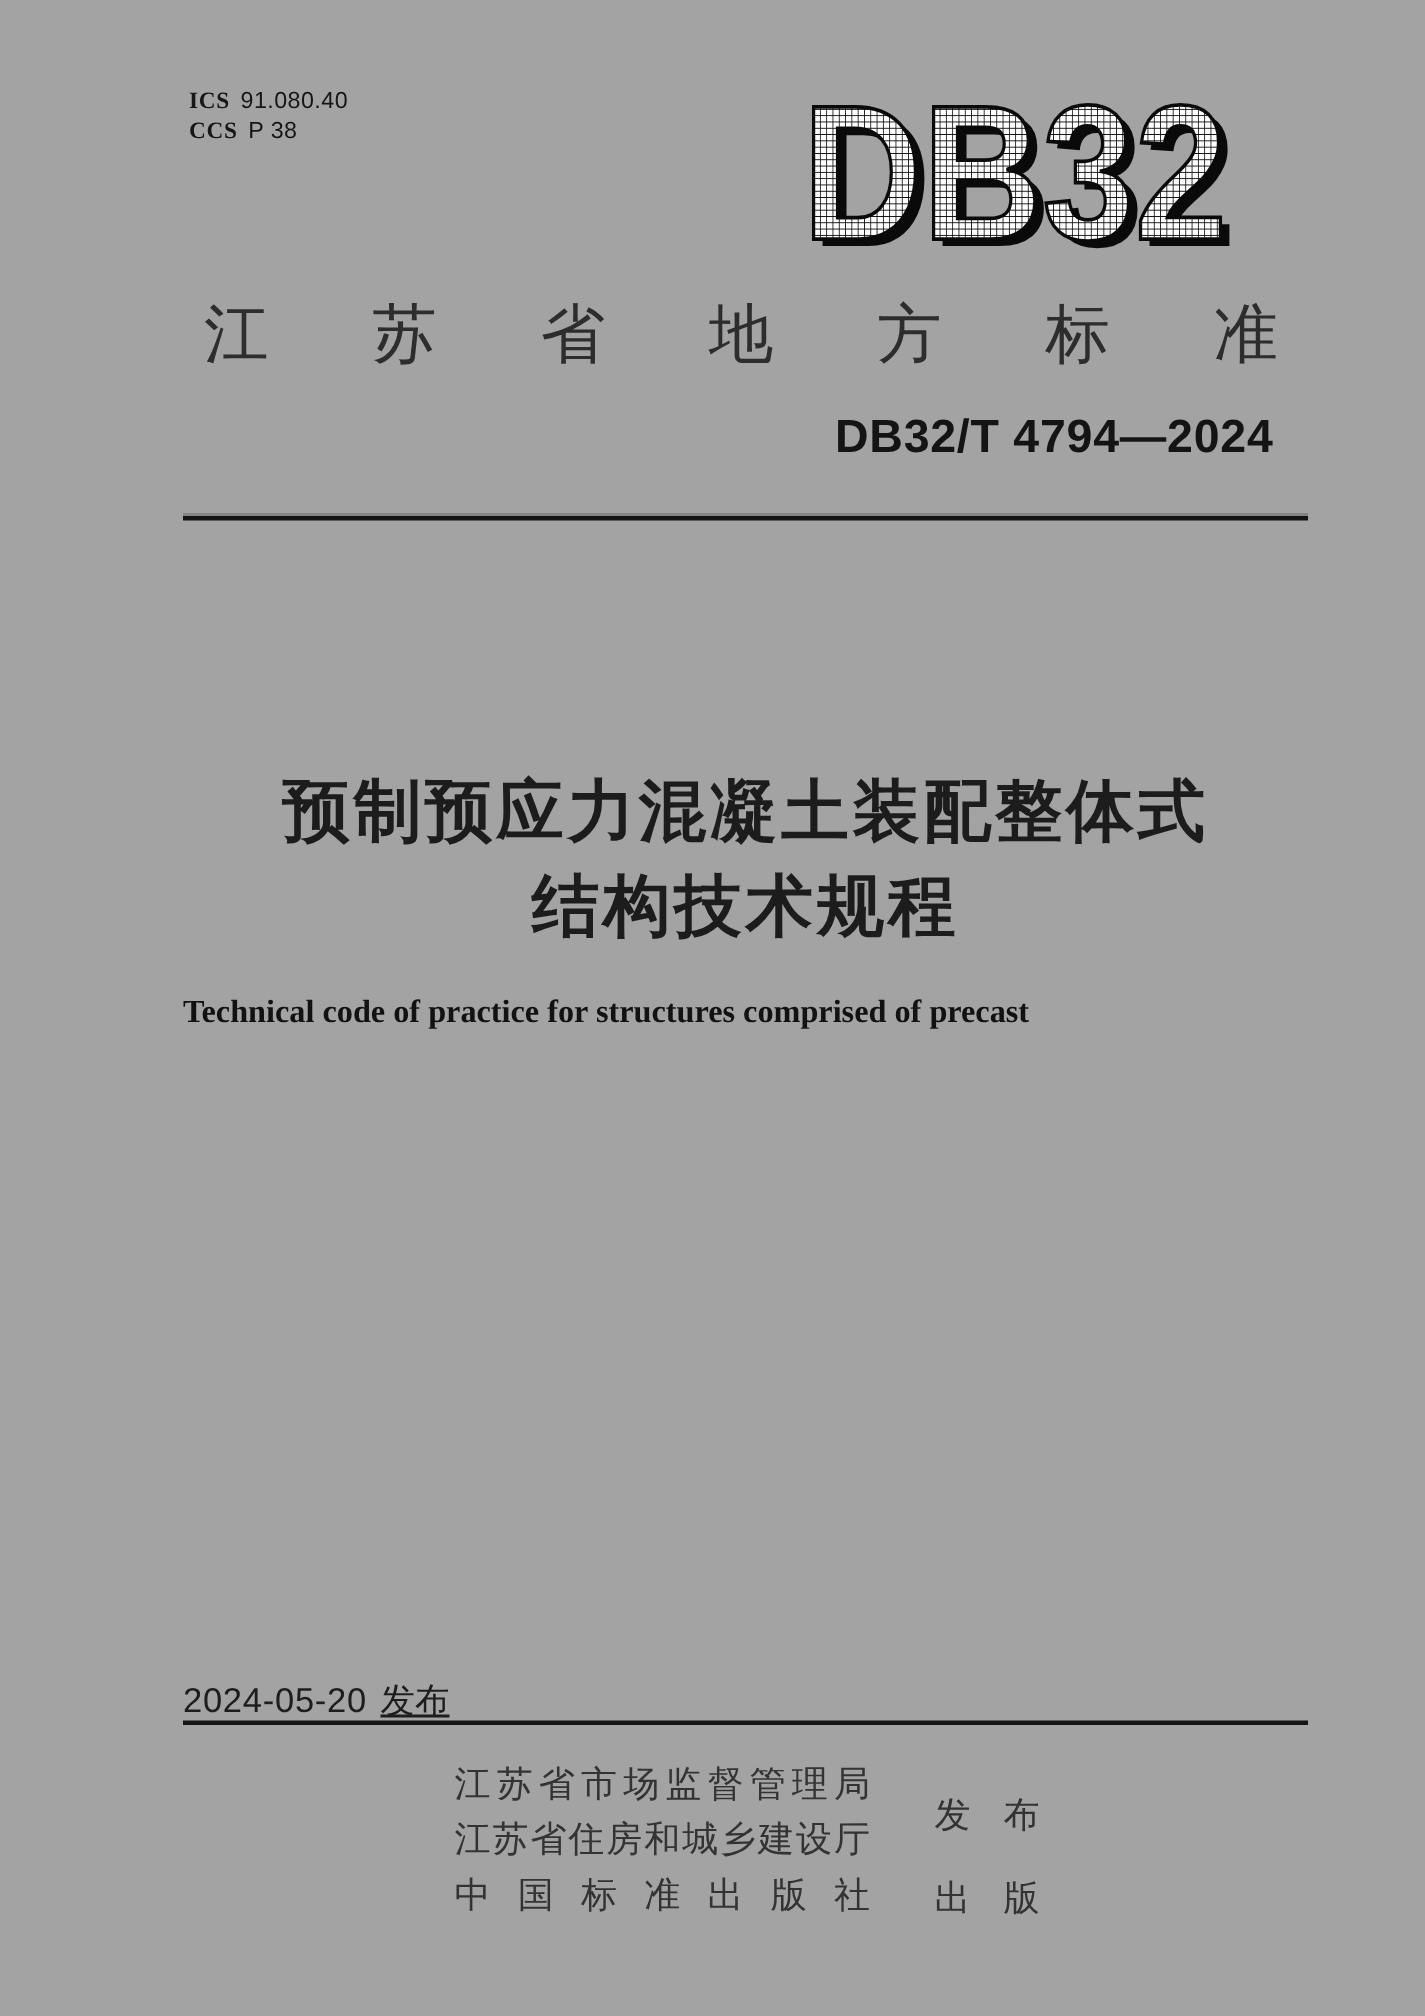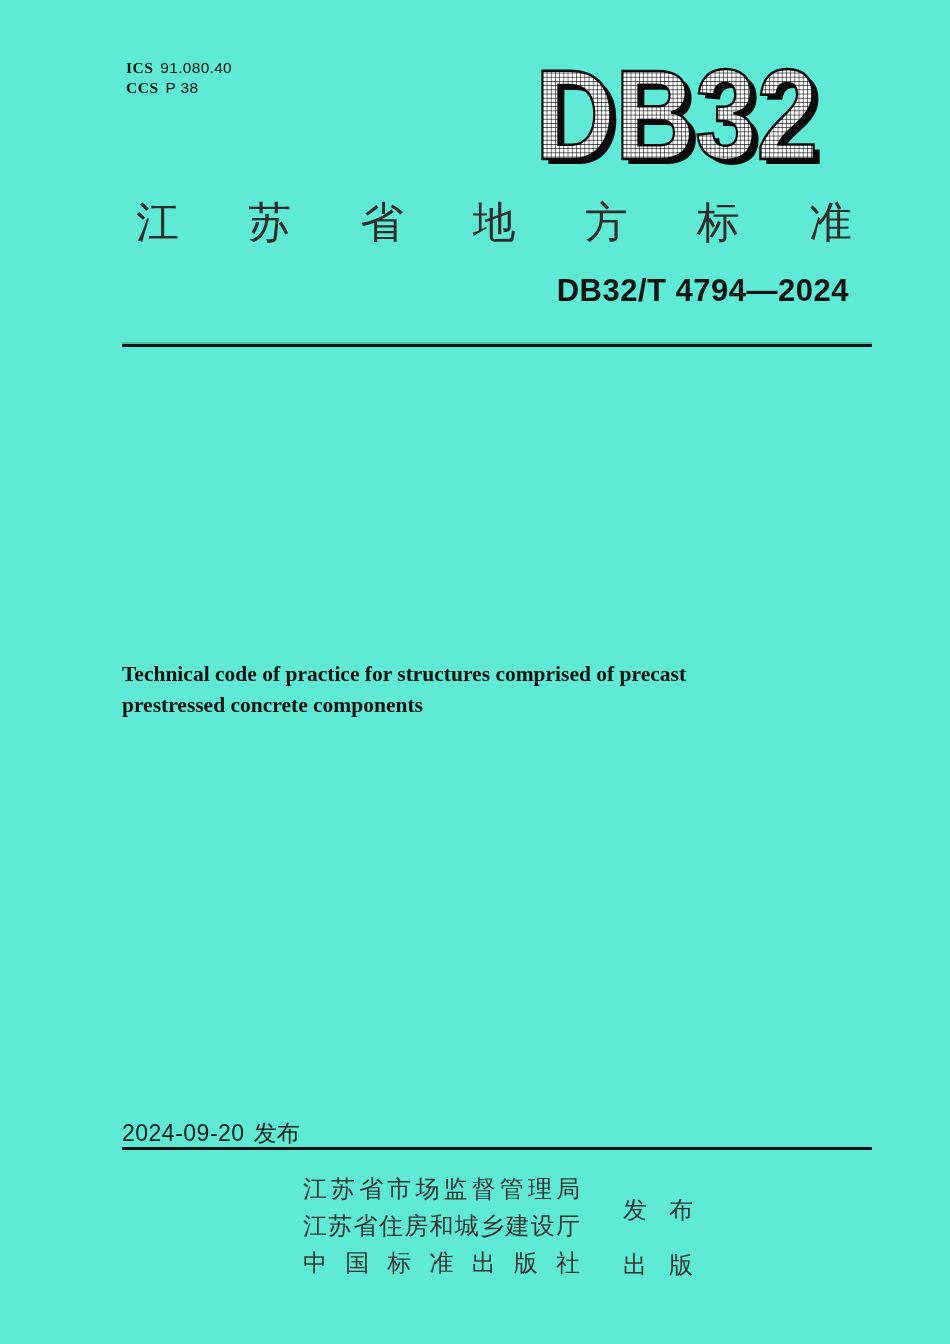--- a/index.html
+++ b/index.html
@@ -1,17 +1,17 @@
 <!DOCTYPE html>
 <html><head>
 <meta charset="utf-8">
 <style>
   html,body{margin:0;padding:0;background:#ffffff;}
   .page{
-    position:relative;width:950px;height:1344px;background:#5eead4;overflow:hidden;
+    position:relative;width:950px;height:1344px;background:#a3a3a3;overflow:hidden;
     font-family:"Liberation Sans","DejaVu Sans",sans-serif;color:#1f1f1f;
   }
   
   .ics-block{position:absolute;left:126px;top:58px;font-size:15.5px;line-height:20px;color:#161616;}
   .ics-line .lbl{font-family:"Liberation Serif","DejaVu Serif",serif;font-weight:700;letter-spacing:.5px;}
   .ics-line .val{font-weight:400;margin-left:7px;letter-spacing:.3px;}
   
   .logo{position:absolute;left:506px;top:60px;width:292px;height:106px;margin-left:28px;}
   .logo svg{display:block;}
   .logo text{font-family:"Liberation Sans","DejaVu Sans",sans-serif;font-weight:700;}
@@ -37,21 +37,21 @@
   .title-zh .t-line + .t-line{margin-top:18px;}
   
   .title-en{position:absolute;left:122px;top:659px;width:750px;text-align:left;
     font-family:"Liberation Serif","DejaVu Serif",serif;font-weight:700;
     font-size:21.5px;line-height:31px;color:#121212;}
   
   .dates{position:absolute;left:122px;top:1118px;width:750px;display:flex;
     justify-content:space-between;font-size:23px;color:#1d1d1d;}
   .date-group{display:flex;align-items:baseline;}
   .date-group .d{letter-spacing:.5px;}
-  .date-group .w{margin-left:9px;}
+  .date-group .w{margin-left:9px;text-decoration:underline;}
   
   .publishers{position:absolute;left:303px;top:1173px;width:277px;
     font-size:24px;color:#333333;}
   .publishers .pub-line{height:24px;margin-bottom:13px;}
   .side-word{position:absolute;left:623px;width:70px;font-size:24px;color:#333333;}
   .side-word.issue{top:1194px;}
   .side-word.publish{top:1249px;}
 </style>
 </head>
 <body>
@@ -87,29 +87,32 @@
       <span>地</span>
       <span>方</span>
       <span>标</span>
       <span>准</span>
     </div>
 
   <div class="std-number">DB32/T 4794—2024</div>
 
   <div class="rule rule-top"></div>
 
+  <div class="title-zh">
+    <div class="t-line">预制预应力混凝土装配整体式</div>
+    <div class="t-line">结构技术规程</div>
+  </div>
 
   <div class="title-en">
     <div>Technical code of practice for structures comprised of precast</div>
-    <div>prestressed concrete components</div>
   </div>
 
   <div class="dates">
     <div class="date-group">
-      <span class="d">2024-09-20</span>
+      <span class="d">2024-05-20</span>
       <span class="w">发布</span>
     </div>
   </div>
 
   <div class="rule rule-bottom"></div>
 
   <div class="publishers">
     <div class="pub-line char-justify">
         <span>江</span>
         <span>苏</span>

